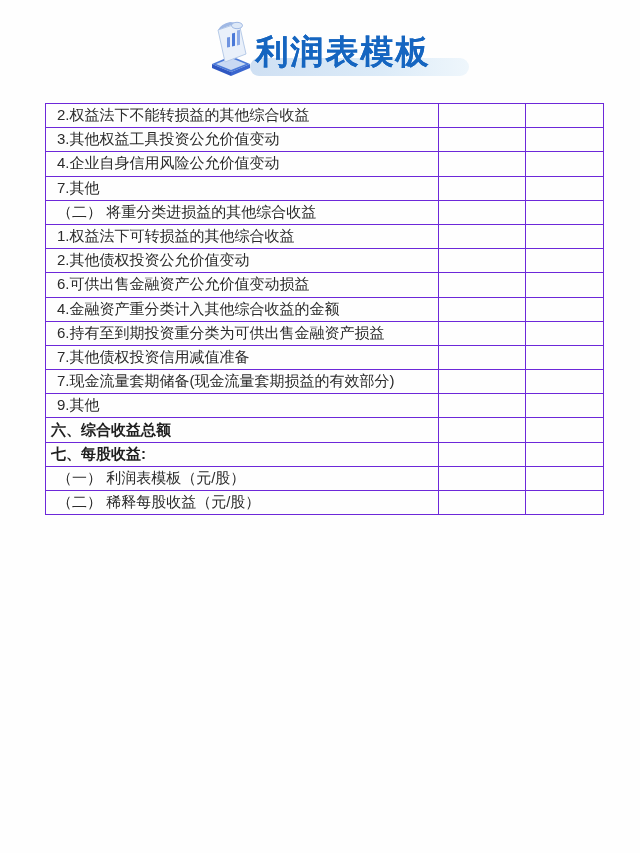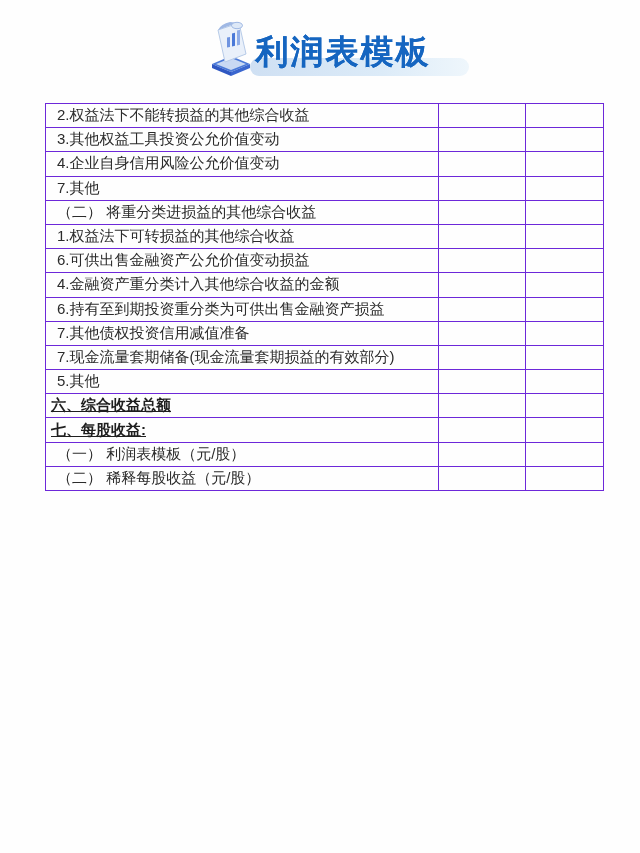--- a/index.html
+++ b/index.html
@@ -75,21 +75,21 @@
     font-size: 15px;
     color: #2b2b2b;
     padding: 0 2px 0 11px;
     vertical-align: middle;
     white-space: nowrap;
     overflow: hidden;
   }
   .income-table td.val {
     padding: 0;
   }
-  .income-table td.indent0 { padding-left: 5px; font-weight: bold; color: #1f1f1f; text-decoration: underline; }
+  .income-table td.indent0 { padding-left: 5px; font-weight: bold; color: #1f1f1f; }
   .income-table td.indent1 { padding-left: 11px; }
   .income-table td.indent2 { padding-left: 24px; }
 </style>
 </head>
 <body>
 
 <div class="header">
   <div class="header-group">
 
     <svg class="doc-icon" viewBox="0 0 50 58" xmlns="http://www.w3.org/2000/svg">
@@ -147,20 +147,25 @@
         <td class="indent1">（二） 将重分类进损益的其他综合收益</td>
         <td class="val"></td>
         <td class="val"></td>
       </tr>
       <tr>
         <td class="indent1">1.权益法下可转损益的其他综合收益</td>
         <td class="val"></td>
         <td class="val"></td>
       </tr>
       <tr>
+        <td class="indent1">2.其他债权投资公允价值变动</td>
+        <td class="val"></td>
+        <td class="val"></td>
+      </tr>
+      <tr>
         <td class="indent1">6.可供出售金融资产公允价值变动损益</td>
         <td class="val"></td>
         <td class="val"></td>
       </tr>
       <tr>
         <td class="indent1">4.金融资产重分类计入其他综合收益的金额</td>
         <td class="val"></td>
         <td class="val"></td>
       </tr>
       <tr>
@@ -172,21 +177,21 @@
         <td class="indent1">7.其他债权投资信用减值准备</td>
         <td class="val"></td>
         <td class="val"></td>
       </tr>
       <tr>
         <td class="indent1">7.现金流量套期储备(现金流量套期损益的有效部分)</td>
         <td class="val"></td>
         <td class="val"></td>
       </tr>
       <tr>
-        <td class="indent1">5.其他</td>
+        <td class="indent1">9.其他</td>
         <td class="val"></td>
         <td class="val"></td>
       </tr>
       <tr>
         <td class="indent0">六、综合收益总额</td>
         <td class="val"></td>
         <td class="val"></td>
       </tr>
       <tr>
         <td class="indent0">七、每股收益:</td>

